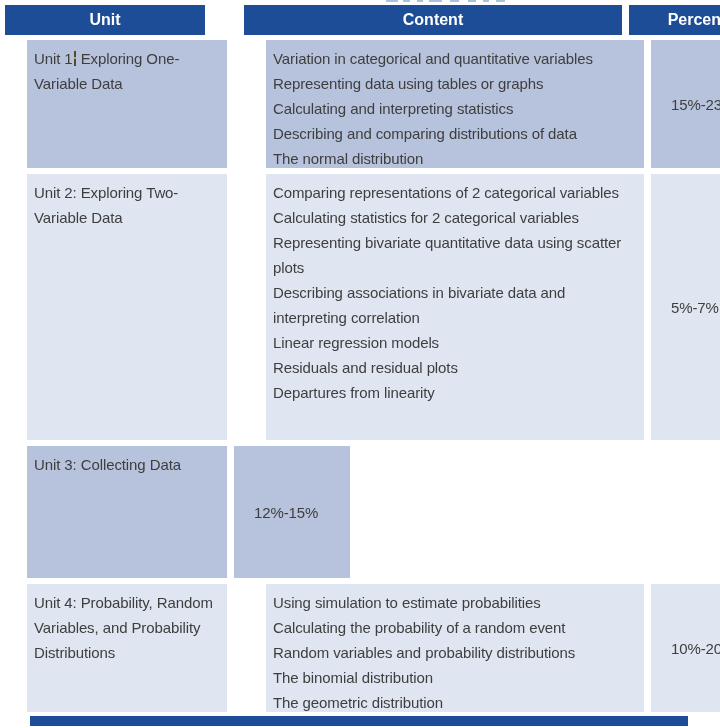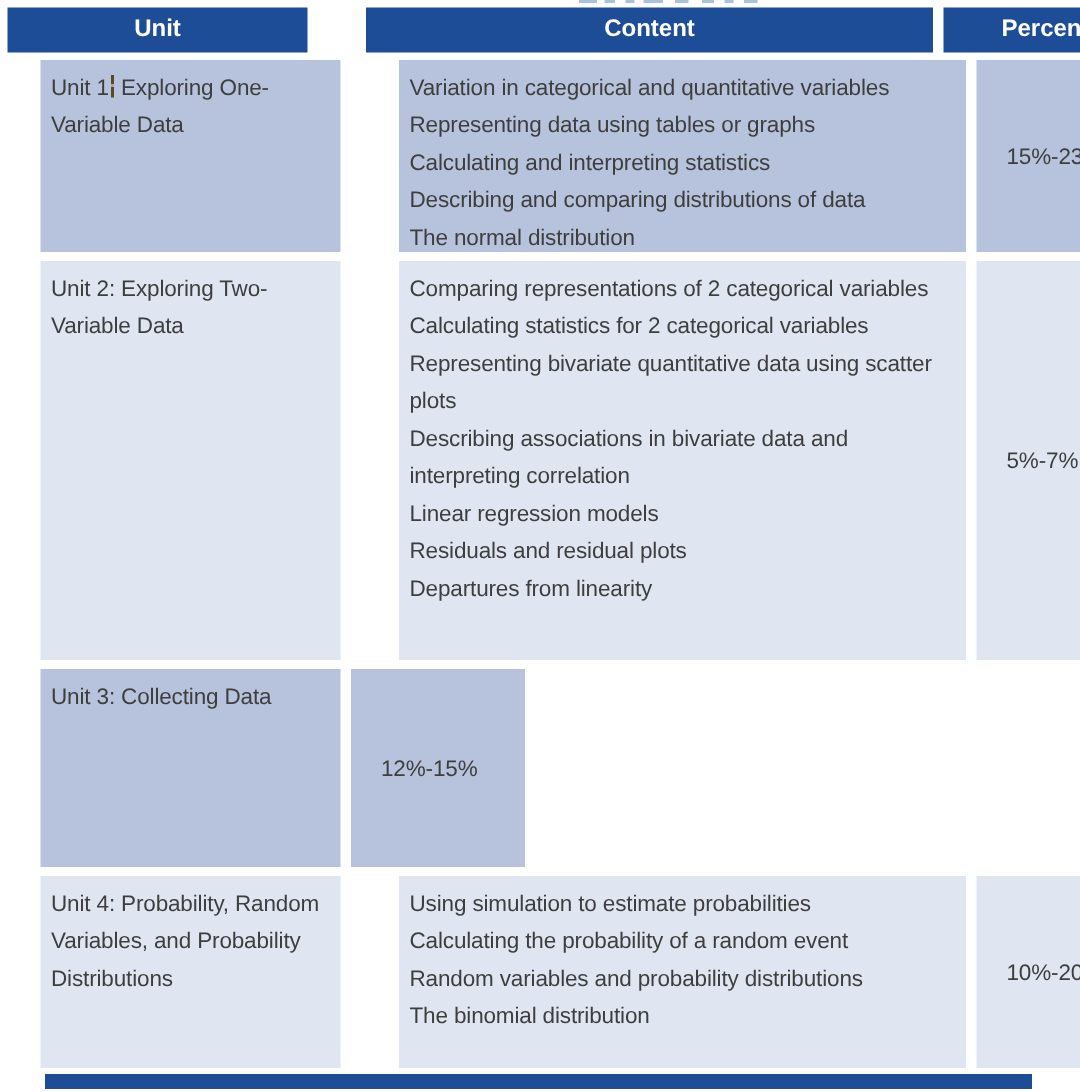--- a/index.html
+++ b/index.html
@@ -117,20 +117,21 @@
             <span>12%-15%</span>
           </div>
         </div>
         <div class="trow body-row r3 shade-light">
           <div class="cell col-unit"><span>Unit 4: Probability, Random Variables, and Probability Distributions</span></div>
           <div class="cell col-content">
             <span class="content-item">Using simulation to estimate probabilities</span>
             <span class="content-item">Calculating the probability of a random event</span>
             <span class="content-item">Random variables and probability distributions</span>
             <span class="content-item">The binomial distribution</span>
+            <span class="content-item">The geometric distribution</span>
           </div>
           <div class="cell col-percent">
             <span>10%-20%</span>
           </div>
         </div>
       </div>
   </div>
 
   <span class="top-artifact ta1"></span>
   <span class="top-artifact ta2"></span>

